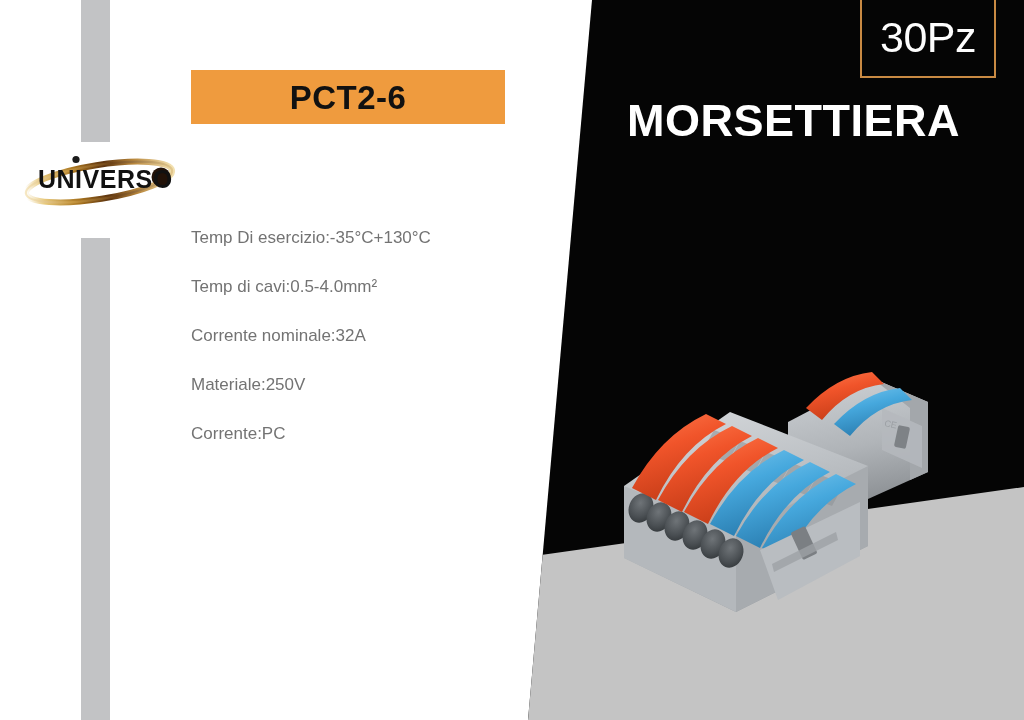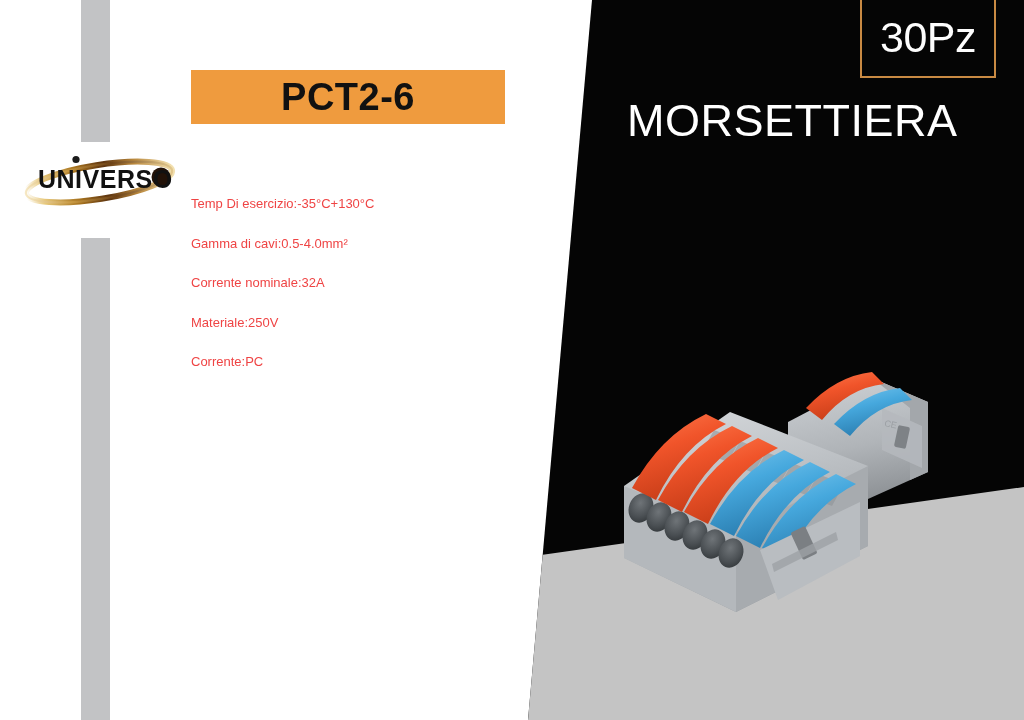--- a/index.html
+++ b/index.html
@@ -66,40 +66,41 @@
     left: 191px;
     top: 70px;
     width: 314px;
     height: 54px;
     background: #ef9b3e;
     display: flex;
     align-items: center;
     justify-content: center;
   }
   .title-banner-text {
-    font-size: 38px;
+    font-size: 33px;
     font-weight: bold;
     color: #111111;
     letter-spacing: 0.5px;
     line-height: 1;
   }
 
   
   .spec-list {
     position: absolute;
     left: 191px;
     top: 197px;
     width: 360px;
   }
   .spec-line {
-    font-size: 13px;
-    color: #ef4444;
+    font-size: 17px;
+    color: #737373;
     line-height: 1;
     margin-bottom: 26.5px;
     white-space: nowrap;
+    margin-top: 32px;
   }
 
   
   .qty-badge {
     position: absolute;
     left: 860px;
     top: -4px;
     width: 136px;
     height: 82px;
     border: 2px solid #c98a43;
@@ -115,21 +116,21 @@
     line-height: 1;
     letter-spacing: -0.5px;
   }
 
   
   .headline {
     position: absolute;
     left: 627px;
     top: 98px;
     font-size: 45px;
-    font-weight: normal;
+    font-weight: bold;
     color: #ffffff;
     letter-spacing: 0.5px;
     line-height: 1;
     white-space: nowrap;
   }
 
   
   .product {
     position: absolute;
     left: 610px;
@@ -182,21 +183,21 @@
       <text x="18" y="36" font-family="'Liberation Sans', sans-serif" font-size="25" font-weight="bold" fill="#111111" letter-spacing="0.5">UNIVERSO</text>
     </svg>
   </div>
 
   <div class="title-banner">
     <span class="title-banner-text">PCT2-6</span>
   </div>
 
   <div class="spec-list">
     <div class="spec-line">Temp Di esercizio:-35°C+130°C</div>
-    <div class="spec-line">Gamma di cavi:0.5-4.0mm²</div>
+    <div class="spec-line">Temp di cavi:0.5-4.0mm²</div>
     <div class="spec-line">Corrente nominale:32A</div>
     <div class="spec-line">Materiale:250V</div>
     <div class="spec-line">Corrente:PC</div>
   </div>
 
   <div class="qty-badge">
     <span class="qty-badge-text">30Pz</span>
   </div>
 
   <div class="headline">MORSETTIERA</div>

